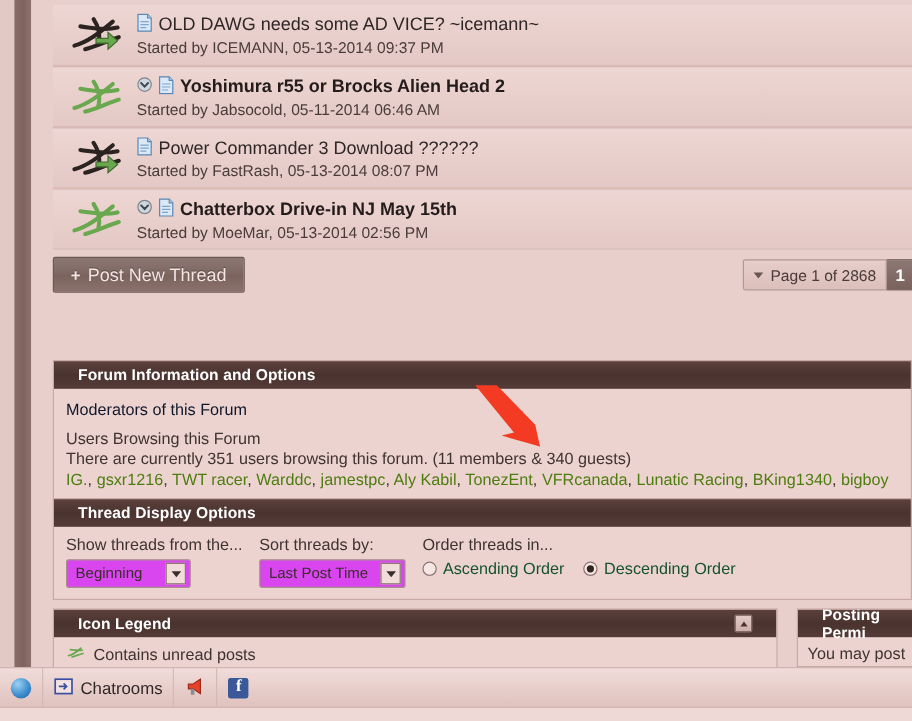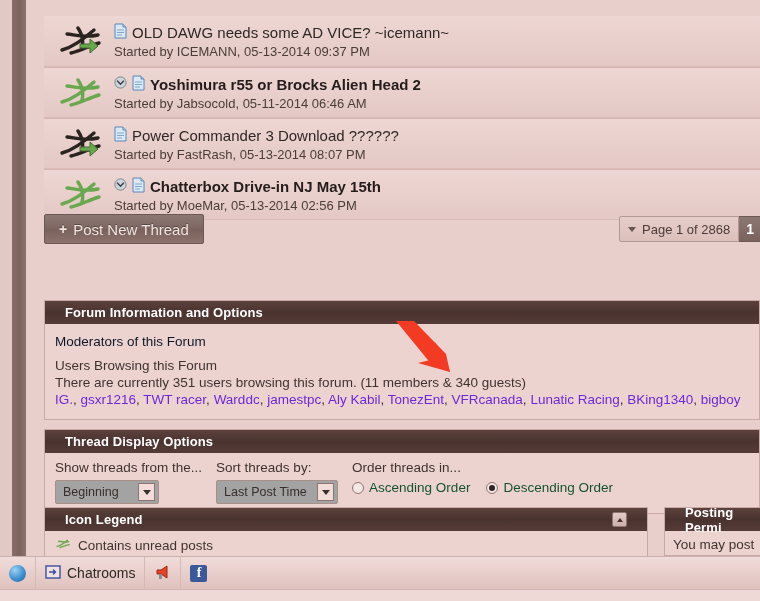--- a/index.html
+++ b/index.html
@@ -12,21 +12,21 @@
     position:relative;
   }
 
   
   #left-gutter { position:absolute; left:0; top:0; width:12px; height:556px; background:#e2c9c6; }
   #left-stripe { position:absolute; left:12px; top:0; width:14px; height:556px;
                  background:linear-gradient(90deg,#8a6d68 0%, #7d635e 55%, #8e726d 100%); }
   #page-bg { position:absolute; left:26px; top:0; width:734px; height:556px; background:#e8cfcc; }
 
   
-  #threadlist { position:absolute; left:44px; top:16px; width:716px; }
+  #threadlist { position:absolute; left:44px; top:4px; width:716px; }
   .threadrow {
     position:relative; height:51px; width:100%;
     background:linear-gradient(180deg,#edd6d3 0%, #e8cecb 60%, #e3c8c5 100%);
     border-top:1px solid #d7b6b2;
     border-bottom:1px solid #d9bbb7;
     padding:5px 0 0 14px;
   }
   .threadrow.first { border-top:none; }
   .runner { position:absolute; left:14px; top:10px; width:44px; height:30px; }
   .tmeta { margin-left:56px; }
@@ -75,31 +75,31 @@
     cursor:pointer;
   }
   .collapse-btn i { display:block;width:0;height:0;border-left:3px solid transparent;border-right:3px solid transparent;border-bottom:4px solid #4a332f; }
 
   
   #forum-info { left:44px; top:300px; width:716px; }
   .fi-line { font-size:13.5px; color:#0f172a; margin:2px 0 0 0; }
   .fi-sub  { font-size:13.5px; color:#3f3330; margin-top:9px; }
   .fi-count { font-size:13.5px; color:#3f3330; margin-top:2px; }
   .userlist { margin-top:2px; font-size:13.5px; line-height:1.25; }
-  .userlist a { color:#6d28d9; text-decoration:none; cursor:pointer; }
-
-  
-  #thread-display { left:44px; top:429px; width:716px; }
+  .userlist a { color:#4d7c0f; text-decoration:none; cursor:pointer; }
+
+  
+  #thread-display { left:44px; top:415px; width:716px; }
   #thread-display .panel-body { padding:7px 10px 9px 10px; display:flex; align-items:flex-start; gap:0; }
   .opt-col { margin-right:14px; }
   .opt-label { font-size:13.5px; color:#3f3330; margin-bottom:5px; }
   .selbox {
     display:inline-flex; align-items:center; justify-content:space-between;
     height:24px; width:104px; padding:0 3px 0 7px;
-    background:#a3a3a3; border:1px solid #a98f8a; border-radius:2px;
+    background:#d946ef; border:1px solid #a98f8a; border-radius:2px;
     font-size:12.5px; color:#3a2e2c; cursor:pointer;
   }
   .selbox.wide { width:122px; }
   .selchev {
     width:17px; height:18px; display:flex; align-items:center; justify-content:center;
     background:#f2dcda; border:1px solid #8d7570;
   }
   .selchev i { width:0;height:0;border-left:4px solid transparent;border-right:4px solid transparent;border-top:5px solid #3a2e2c; }
   .radios { display:flex; align-items:center; gap:16px; margin-top:2px; }
   .radio { display:flex; align-items:center; gap:5px; font-size:13.5px; color:#14532d; cursor:pointer; }

